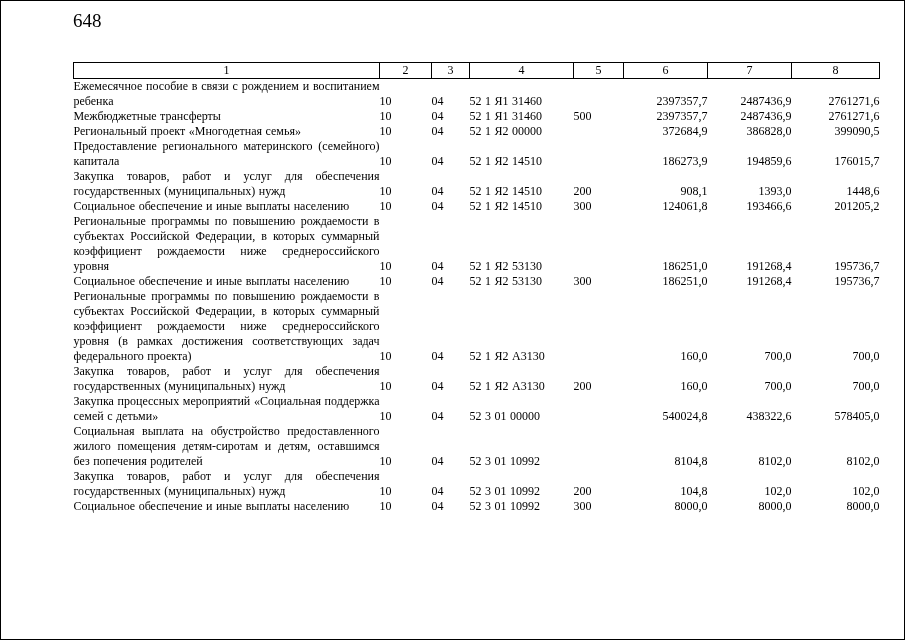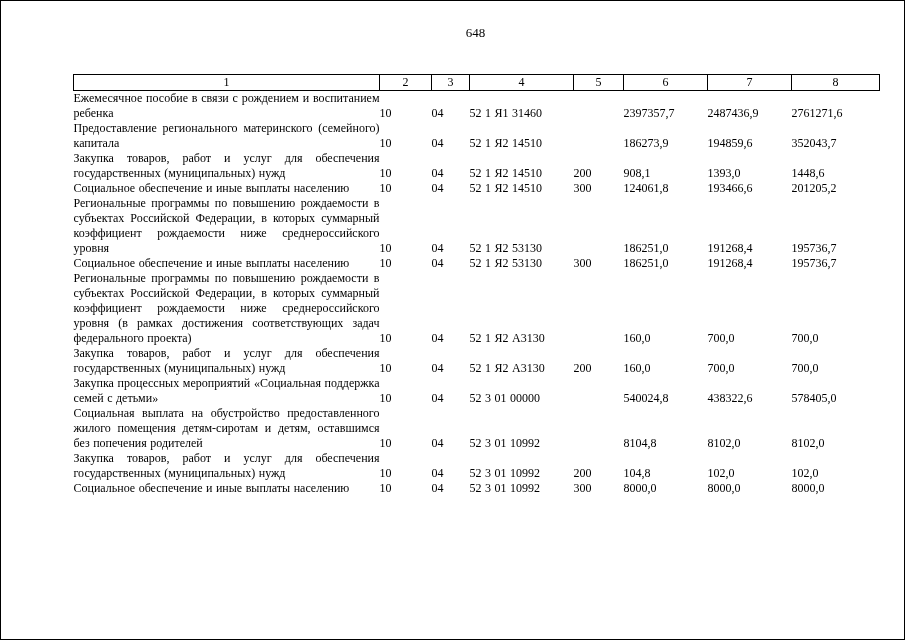--- a/index.html
+++ b/index.html
@@ -13,23 +13,23 @@
     height: 640px;
     box-sizing: border-box;
     border: 1px solid #000;
     background: #ffffff;
     font-family: "Liberation Serif", "DejaVu Serif", serif;
     color: #000;
     overflow: hidden;
   }
   .page-number {
     width: 805px;
-    margin: 24px 0 0 72px;
-    text-align: center;
-    font-size: 13px;
+    margin: 12px 0 0 72px;
+    text-align: left;
+    font-size: 19px;
     line-height: 16px;
   }
   table.budget-table {
     margin: 33px 0 0 72px;
     width: 806px;
     border-collapse: collapse;
     table-layout: fixed;
     font-size: 12px;
   }
   table.budget-table thead th {
@@ -48,20 +48,21 @@
   }
   td.c0 {
     text-align: justify;
     padding-left: 8px;
     padding-right: 3px;
   }
   td.c1, td.c2, td.c3, td.c4 {
     text-align: left;
   }
   td.c5, td.c6, td.c7 {
+    text-align: right;
     padding-right: 6px;
   }
 </style>
 </head>
 <body>
 
 <div class="page">
 
   <div class="page-number">648</div>
 
@@ -93,28 +94,48 @@
           <td class="c0">Ежемесячное пособие в связи с рождением и воспитанием ребенка</td>
           <td class="c1">10</td>
           <td class="c2">04</td>
           <td class="c3">52 1 Я1 31460</td>
           <td class="c4"></td>
           <td class="c5">2397357,7</td>
           <td class="c6">2487436,9</td>
           <td class="c7">2761271,6</td>
         </tr>
         <tr>
+          <td class="c0">Межбюджетные трансферты</td>
+          <td class="c1">10</td>
+          <td class="c2">04</td>
+          <td class="c3">52 1 Я1 31460</td>
+          <td class="c4">500</td>
+          <td class="c5">2397357,7</td>
+          <td class="c6">2487436,9</td>
+          <td class="c7">2761271,6</td>
+        </tr>
+        <tr>
+          <td class="c0">Региональный проект «Многодетная семья»</td>
+          <td class="c1">10</td>
+          <td class="c2">04</td>
+          <td class="c3">52 1 Я2 00000</td>
+          <td class="c4"></td>
+          <td class="c5">372684,9</td>
+          <td class="c6">386828,0</td>
+          <td class="c7">399090,5</td>
+        </tr>
+        <tr>
           <td class="c0">Предоставление регионального материнского (семейного) капитала</td>
           <td class="c1">10</td>
           <td class="c2">04</td>
           <td class="c3">52 1 Я2 14510</td>
           <td class="c4"></td>
           <td class="c5">186273,9</td>
           <td class="c6">194859,6</td>
-          <td class="c7">352043,7</td>
+          <td class="c7">176015,7</td>
         </tr>
         <tr>
           <td class="c0">Закупка товаров, работ и услуг для обеспечения государственных (муниципальных) нужд</td>
           <td class="c1">10</td>
           <td class="c2">04</td>
           <td class="c3">52 1 Я2 14510</td>
           <td class="c4">200</td>
           <td class="c5">908,1</td>
           <td class="c6">1393,0</td>
           <td class="c7">1448,6</td>

